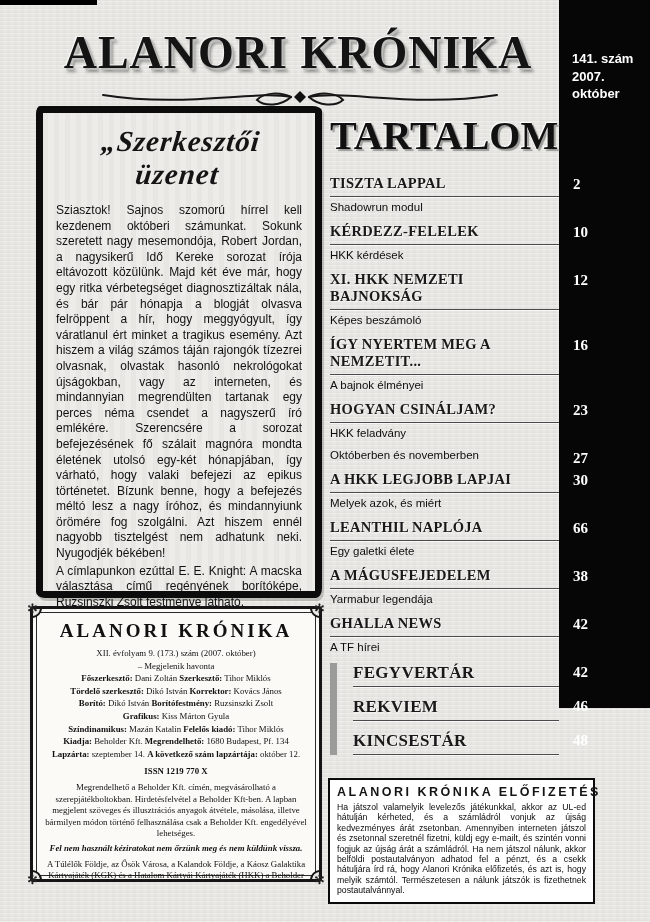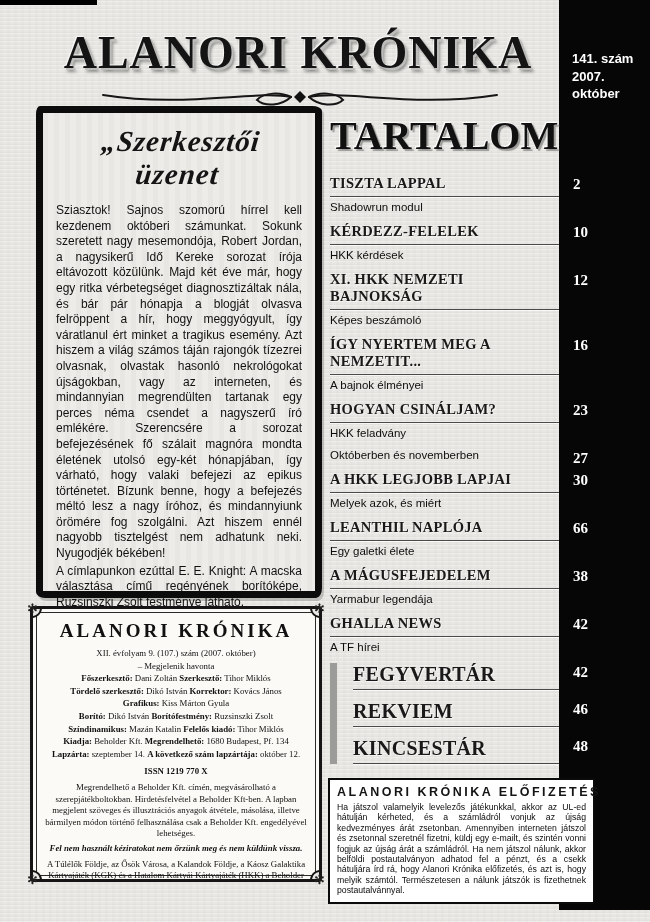--- a/index.html
+++ b/index.html
@@ -3,21 +3,21 @@
 <meta charset="utf-8">
 <style>
   html,body{margin:0;padding:0;background:#6f6f6f;}
   .page{position:relative;width:650px;height:922px;margin:0 auto;overflow:hidden;
     background-color:#e8e7e3;
     background-image:
       repeating-linear-gradient(0deg, rgba(255,255,255,.28) 0 1px, rgba(0,0,0,.018) 1px 2px, transparent 2px 4px),
       repeating-linear-gradient(90deg, rgba(0,0,0,.015) 0 3px, transparent 3px 7px);
     font-family:"Liberation Serif",serif;color:#141414;}
   .topstrip{position:absolute;left:0;top:0;width:97px;height:5px;background:#000;}
-  .sidebar{position:absolute;left:559px;top:0;width:91px;height:910px;background:#060606;z-index:1;}
+  .sidebar{position:absolute;left:559px;top:0;width:91px;height:708px;background:#060606;z-index:1;}
   .issue{position:absolute;left:13px;top:50px;color:#fff;font-family:"Liberation Sans",sans-serif;
     font-weight:bold;font-size:13px;line-height:1.35;}
   .masthead{position:absolute;left:48px;top:26px;width:500px;text-align:center;font-size:46px;font-weight:bold;
     letter-spacing:1px;color:#141414;
     text-shadow:-1px -1px 0 #f7f7f5, 2px 2px 0 #bdbdbb, 3px 4px 3px #8c8c8a;}
   .flourish{position:absolute;left:95px;top:84px;}
 
   
   .editor{position:absolute;left:36px;top:106px;width:286px;height:492px;box-sizing:border-box;z-index:2;
     border:7px solid #0c0c0c;border-radius:4px 10px 6px 9px / 8px 5px 10px 6px;
@@ -35,21 +35,21 @@
   .toc-title{font-size:40px;font-weight:bold;color:#111;margin:0 0 16px;
     text-shadow:-1px -1px 0 #fff, 2px 2px 1px #9a9a98;}
   .entry{position:relative;margin-bottom:10px;}
   .e-title{display:block;width:229px;font-weight:bold;font-size:14.5px;letter-spacing:.3px;color:#191919;
     padding-bottom:4px;border-bottom:1.5px solid #4a4a4a;box-shadow:0 1px 0 rgba(255,255,255,.7);
     text-shadow:1px 1px 0 rgba(255,255,255,.55);}
   .e-page{position:absolute;left:243px;top:1px;width:44px;color:#fff;font-weight:bold;font-size:15px;}
   .e-sub{display:block;margin-top:4px;font-family:"Liberation Sans",sans-serif;font-size:11.5px;color:#0d0d0d;}
   .subgroup{margin-top:10px;border-left:7px solid #9b9b99;padding-left:16px;}
   .sentry{position:relative;margin-bottom:10px;}
-  .s-title{display:block;width:206px;font-weight:bold;font-size:20px;letter-spacing:.3px;color:#191919;
+  .s-title{display:block;width:206px;font-weight:bold;font-size:17px;letter-spacing:.3px;color:#191919;
     padding-bottom:3px;border-bottom:1.5px solid #4a4a4a;box-shadow:0 1px 0 rgba(255,255,255,.7);
     text-shadow:1px 1px 0 rgba(255,255,255,.55);}
   .s-page{position:absolute;left:220px;top:1px;color:#fff;font-weight:bold;font-size:15px;}
 
   
   .imp-wrap{position:absolute;left:30px;top:606px;width:292px;height:276px;z-index:2;}
   .impressum{position:absolute;left:0;top:0;right:0;bottom:0;box-sizing:border-box;overflow:hidden;
     background:#fbfaf7;border:3px solid #151515;border-radius:3px;
     box-shadow:inset 0 0 0 3px #fbfaf7, inset 0 0 0 4px #2a2a2a;
     padding:8px 12px 6px;text-align:center;font-size:8.8px;color:#111;}
@@ -180,26 +180,26 @@
     </div>
   </div>
 
   <div class="imp-wrap">
     <div class="impressum">
       <span class="notch n-tl"></span>
       <span class="notch n-tr"></span>
       <span class="notch n-bl"></span>
       <span class="notch n-br"></span>
       <div class="imp-title">ALANORI KRÓNIKA</div>
-      <div class="imp-line">XII. évfolyam 9. (107.) szám (2007. október)</div>
+      <div class="imp-line">XII. évfolyam 9. (173.) szám (2007. október)</div>
       <div class="imp-line">– Megjelenik havonta</div>
       <div class="imp-line"><b>Főszerkesztő:</b><span> Dani Zoltán </span><b>Szerkesztő:</b><span> Tihor Miklós</span></div>
       <div class="imp-line"><b>Tördelő szerkesztő:</b><span> Dikó István </span><b>Korrektor:</b><span> Kovács János</span></div>
+      <div class="imp-line"><b>Borító:</b><span> Dikó István </span><b>Borítófestmény:</b><span> Ruzsinszki Zsolt</span></div>
       <div class="imp-line"><b>Grafikus:</b><span> Kiss Márton Gyula</span></div>
-      <div class="imp-line"><b>Borító:</b><span> Dikó István </span><b>Borítófestmény:</b><span> Ruzsinszki Zsolt</span></div>
       <div class="imp-line"><b>Színdinamikus:</b><span> Mazán Katalin </span><b>Felelős kiadó:</b><span> Tihor Miklós</span></div>
       <div class="imp-line"><b>Kiadja:</b><span> Beholder Kft. </span><b>Megrendelhető:</b><span> 1680 Budapest, Pf. 134</span></div>
       <div class="imp-line"><b>Lapzárta:</b><span> szeptember 14. </span><b>A következő szám lapzártája:</b><span> október 12.</span></div>
       <div class="imp-issn">ISSN 1219 770 X</div>
       <div class="imp-par">Megrendelhető a Beholder Kft. címén, megvásárolható a szerepjátékboltokban. Hirdetésfelvétel a Beholder Kft-ben. A lapban megjelent szöveges és illusztrációs anyagok átvétele, másolása, illetve bármilyen módon történő felhasználása csak a Beholder Kft. engedélyével lehetséges.</div>
       <div class="imp-par imp-italic">Fel nem használt kéziratokat nem őrzünk meg és nem küldünk vissza.</div>
       <div class="imp-par">A Túlélők Földje, az Ősök Városa, a Kalandok Földje, a Káosz Galaktika Kártyajáték (KGK) és a Hatalom Kártyái Kártyajáték (HKK) a Beholder Kft., a Shadowrun és a Battletech a Wizkids bejegyzett védjegye.</div>
 
     </div>
     <span class="star st-tl">✻</span>

